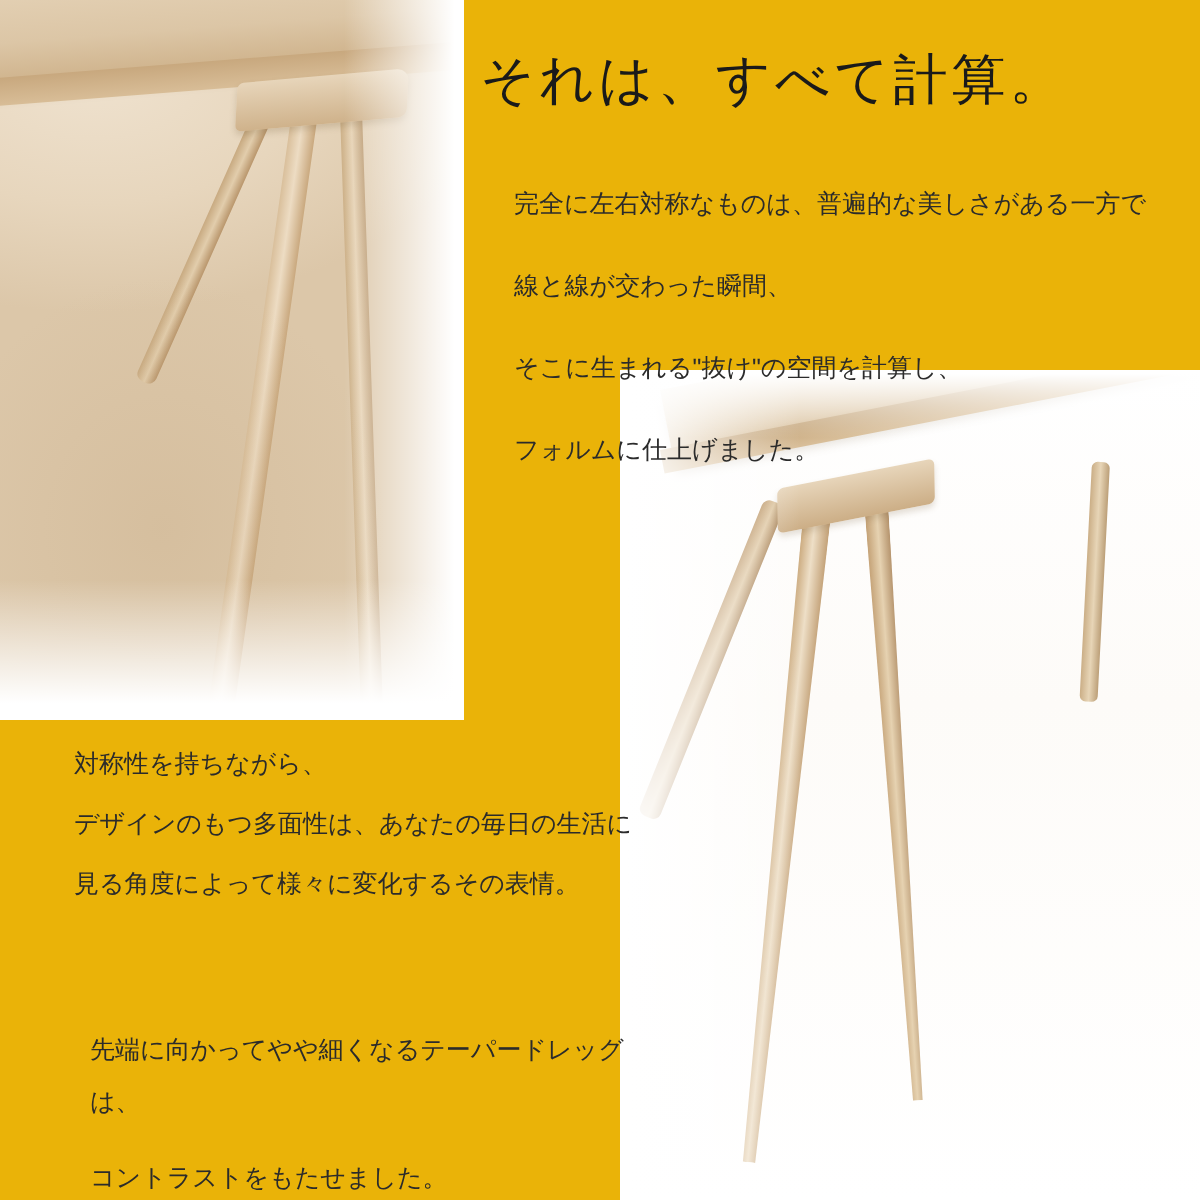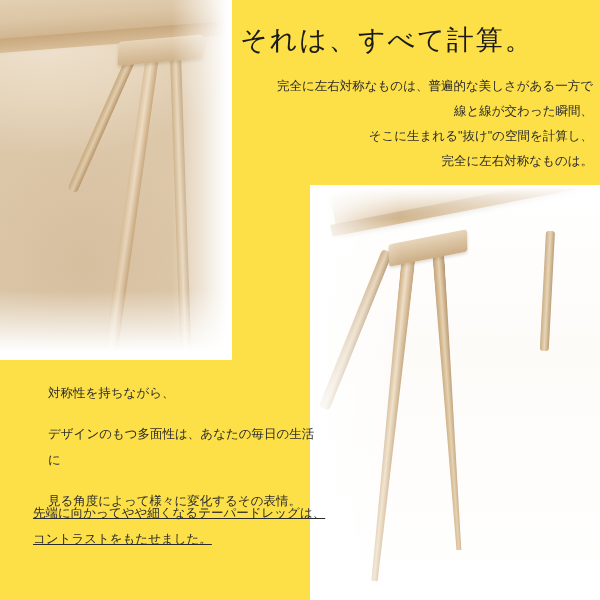--- a/index.html
+++ b/index.html
@@ -11,21 +11,21 @@
     height: 600px;
     background: #ffffff;
     font-family: "Liberation Sans", sans-serif;
     overflow: hidden;
   }
 
   .page {
     position: relative;
     width: 600px;
     height: 600px;
-    background: #fde047;
+    background: #eab308;
     overflow: hidden;
   }
 
   
   .photo {
     position: absolute;
     overflow: hidden;
   }
 
   
@@ -250,45 +250,44 @@
   .lead-copy {
     position: absolute;
     left: 241px;
     top: 74px;
     width: 352px;
     font-size: 12.5px;
     line-height: 25px;
     color: #2b2b2b;
   }
   .lead-copy p {
-    margin: 0;
-    text-align: right;
+    margin: 16px;
   }
 
   .body-copy-1 {
     position: absolute;
     left: 33px;
     top: 365px;
     width: 300px;
     font-size: 12.5px;
     line-height: 26px;
     color: #2b2b2b;
   }
-  .body-copy-1 p { margin: 15px; }
+  .body-copy-1 p { margin: 4px; }
 
   .body-copy-2 {
     position: absolute;
     left: 33px;
     top: 500px;
     width: 300px;
     font-size: 12.5px;
     line-height: 26px;
     color: #2b2b2b;
   }
-  .body-copy-2 p { margin: 0; text-decoration: underline; }
+  .body-copy-2 p { margin: 12px; }
 </style>
 </head>
 <body>
 
 <div class="page">
 
   <div class="photo photo-topleft">
     <div class="tl-slab"></div>
     <div class="tl-slab-edge"></div>
     <div class="tl-leg-c"></div>
@@ -311,21 +310,21 @@
     <div class="r-fade-left"></div>
     <div class="r-fade-top"></div>
   </div>
 
   <div class="headline">それは、すべて計算。</div>
 
   <div class="lead-copy">
     <p>完全に左右対称なものは、普遍的な美しさがある一方で</p>
     <p>線と線が交わった瞬間、</p>
     <p>そこに生まれる"抜け"の空間を計算し、</p>
-    <p>完全に左右対称なものは。</p>
+    <p>フォルムに仕上げました。</p>
   </div>
 
   <div class="body-copy-1">
     <p>対称性を持ちながら、</p>
     <p>デザインのもつ多面性は、あなたの毎日の生活に</p>
     <p>見る角度によって様々に変化するその表情。</p>
   </div>
 
   <div class="body-copy-2">
     <p>先端に向かってやや細くなるテーパードレッグは、</p>

